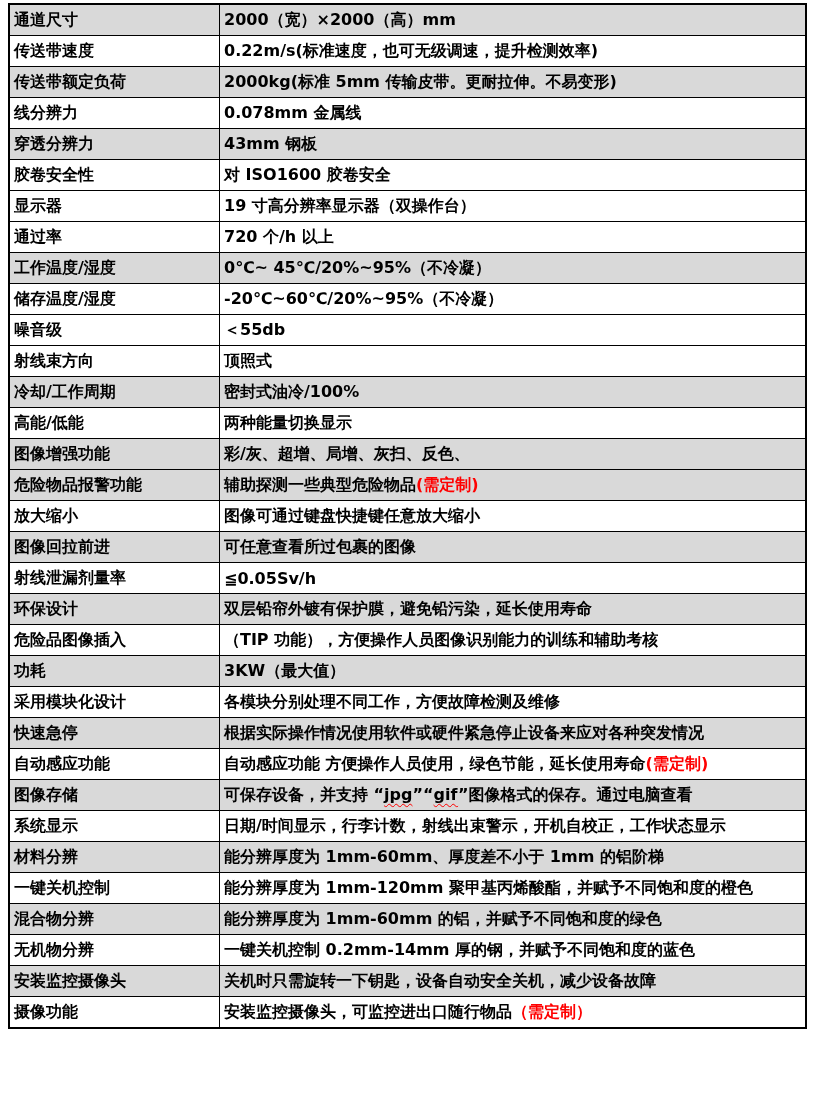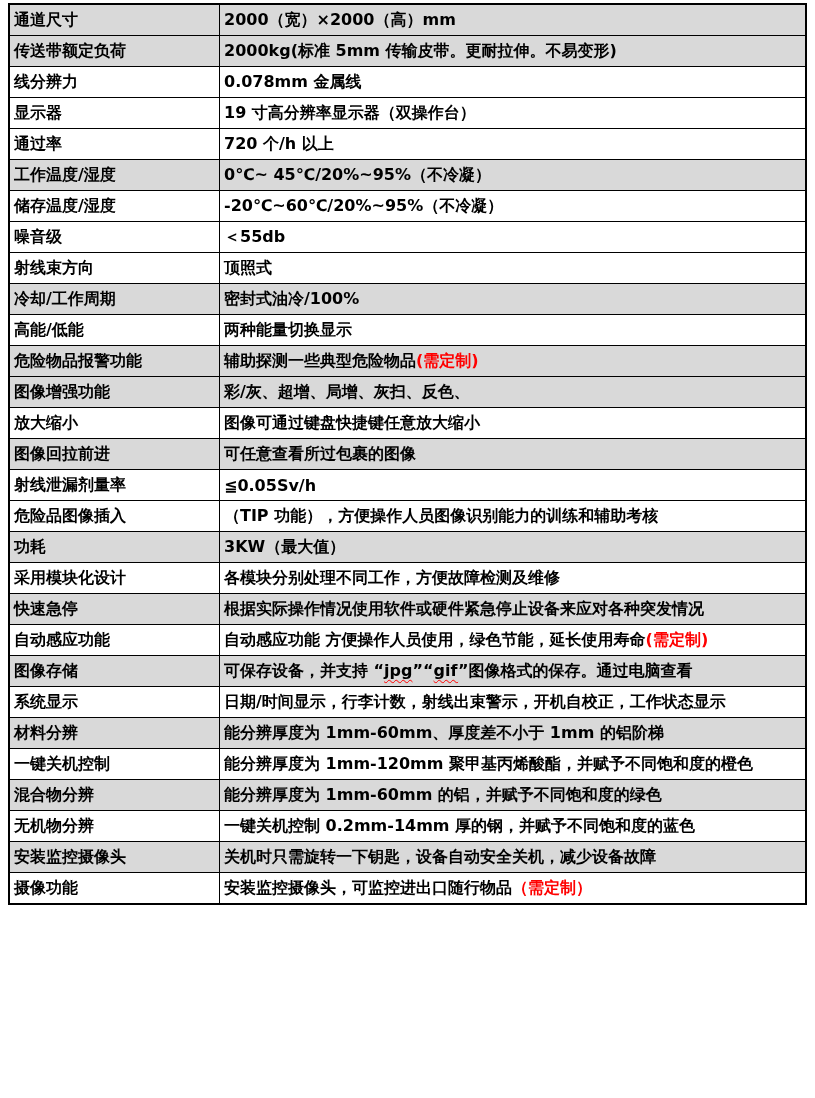--- a/index.html
+++ b/index.html
@@ -55,27 +55,39 @@
 </style>
 </head>
 <body>
 
 <table class="spec-table">
   <tbody>
       <tr class="shaded">
         <td class="label-cell">通道尺寸</td>
         <td class="value-cell"><span>2000（宽）×2000（高）mm</span></td>
       </tr>
+      <tr>
+        <td class="label-cell">传送带速度</td>
+        <td class="value-cell"><span>0.22m/s(标准速度，也可无级调速，提升检测效率)</span></td>
+      </tr>
       <tr class="shaded">
         <td class="label-cell">传送带额定负荷</td>
         <td class="value-cell"><span>2000kg(标准 5mm 传输皮带。更耐拉伸。不易变形)</span></td>
       </tr>
       <tr>
         <td class="label-cell">线分辨力</td>
         <td class="value-cell"><span>0.078mm 金属线</span></td>
+      </tr>
+      <tr class="shaded">
+        <td class="label-cell">穿透分辨力</td>
+        <td class="value-cell"><span>43mm 钢板</span></td>
+      </tr>
+      <tr>
+        <td class="label-cell">胶卷安全性</td>
+        <td class="value-cell"><span>对 ISO1600 胶卷安全</span></td>
       </tr>
       <tr>
         <td class="label-cell">显示器</td>
         <td class="value-cell"><span>19 寸高分辨率显示器（双操作台）</span></td>
       </tr>
       <tr>
         <td class="label-cell">通过率</td>
         <td class="value-cell"><span>720 个/h 以上</span></td>
       </tr>
       <tr class="shaded">
@@ -96,38 +108,42 @@
       </tr>
       <tr class="shaded">
         <td class="label-cell">冷却/工作周期</td>
         <td class="value-cell"><span>密封式油冷/100%</span></td>
       </tr>
       <tr>
         <td class="label-cell">高能/低能</td>
         <td class="value-cell"><span>两种能量切换显示</span></td>
       </tr>
       <tr class="shaded">
+        <td class="label-cell">图像增强功能</td>
+        <td class="value-cell"><span>彩/灰、超增、局增、灰扫、反色、</span></td>
+      </tr>
+      <tr class="shaded">
         <td class="label-cell">危险物品报警功能</td>
         <td class="value-cell"><span>辅助探测一些典型危险物品</span><span class="red">(需定制)</span></td>
-      </tr>
-      <tr class="shaded">
-        <td class="label-cell">图像增强功能</td>
-        <td class="value-cell"><span>彩/灰、超增、局增、灰扫、反色、</span></td>
       </tr>
       <tr>
         <td class="label-cell">放大缩小</td>
         <td class="value-cell"><span>图像可通过键盘快捷键任意放大缩小</span></td>
       </tr>
       <tr class="shaded">
         <td class="label-cell">图像回拉前进</td>
         <td class="value-cell"><span>可任意查看所过包裹的图像</span></td>
       </tr>
       <tr>
         <td class="label-cell">射线泄漏剂量率</td>
         <td class="value-cell"><span>≦0.05Sv/h</span></td>
+      </tr>
+      <tr class="shaded">
+        <td class="label-cell">环保设计</td>
+        <td class="value-cell"><span>双层铅帘外镀有保护膜，避免铅污染，延长使用寿命</span></td>
       </tr>
       <tr>
         <td class="label-cell">危险品图像插入</td>
         <td class="value-cell"><span>（TIP 功能），方便操作人员图像识别能力的训练和辅助考核</span></td>
       </tr>
       <tr class="shaded">
         <td class="label-cell">功耗</td>
         <td class="value-cell"><span>3KW（最大值）</span></td>
       </tr>
       <tr>

